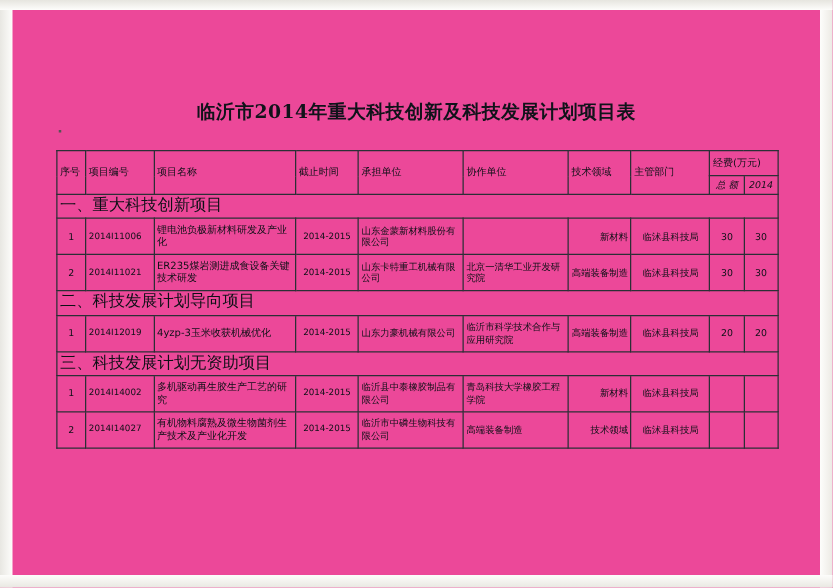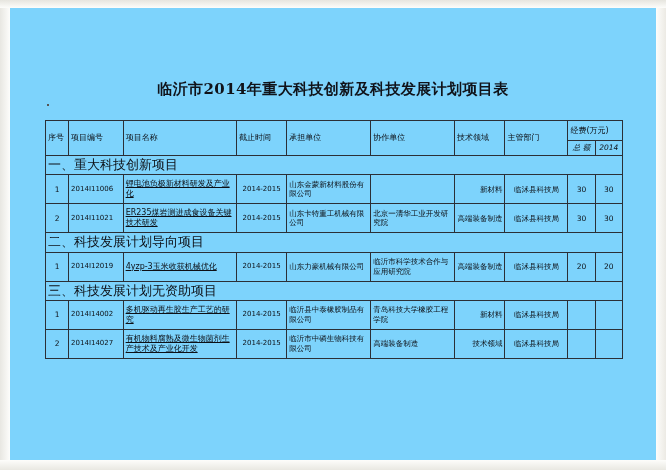--- a/index.html
+++ b/index.html
@@ -10,21 +10,21 @@
     width: 666px;
     height: 470px;
     background: #ffffff;
     font-family: "DejaVu Sans", sans-serif;
     overflow: hidden;
   }
   .page {
     position: relative;
     width: 666px;
     height: 470px;
-    background: #7dd3fc;
+    background: #ec4899;
   }
   
   .scan-edge-left {
     position: absolute;
     left: 0; top: 0; bottom: 0;
     width: 10px;
     background: linear-gradient(to right, #e8e7e2, #fdfdfb);
     pointer-events: none;
   }
   .scan-edge-right {
@@ -103,21 +103,21 @@
   }
   .section td {
     font-weight: bold;
     font-size: 13px;
     height: 15px;
     padding-left: 6px;
     text-align: left;
   }
   .c-num { text-align: center; }
   .c-code { text-align: left; font-size: 7px; padding-left: 2px; }
-  .c-name { text-align: left; font-weight: bold; font-size: 8px; text-decoration: underline; }
+  .c-name { text-align: left; font-weight: bold; font-size: 8px; }
   .c-date { text-align: center; font-size: 7px; }
   .c-unit { text-align: left; font-size: 7.5px; margin-top: 20px; }
   .c-coop { text-align: left; font-size: 7.5px; }
   .c-field { text-align: right; font-size: 7.5px; }
   .c-dept { text-align: center; font-size: 7.5px; }
   .c-money { text-align: center; font-size: 7.5px; }
 
   .row-tall td { height: 26px; }
 </style>
 </head>

